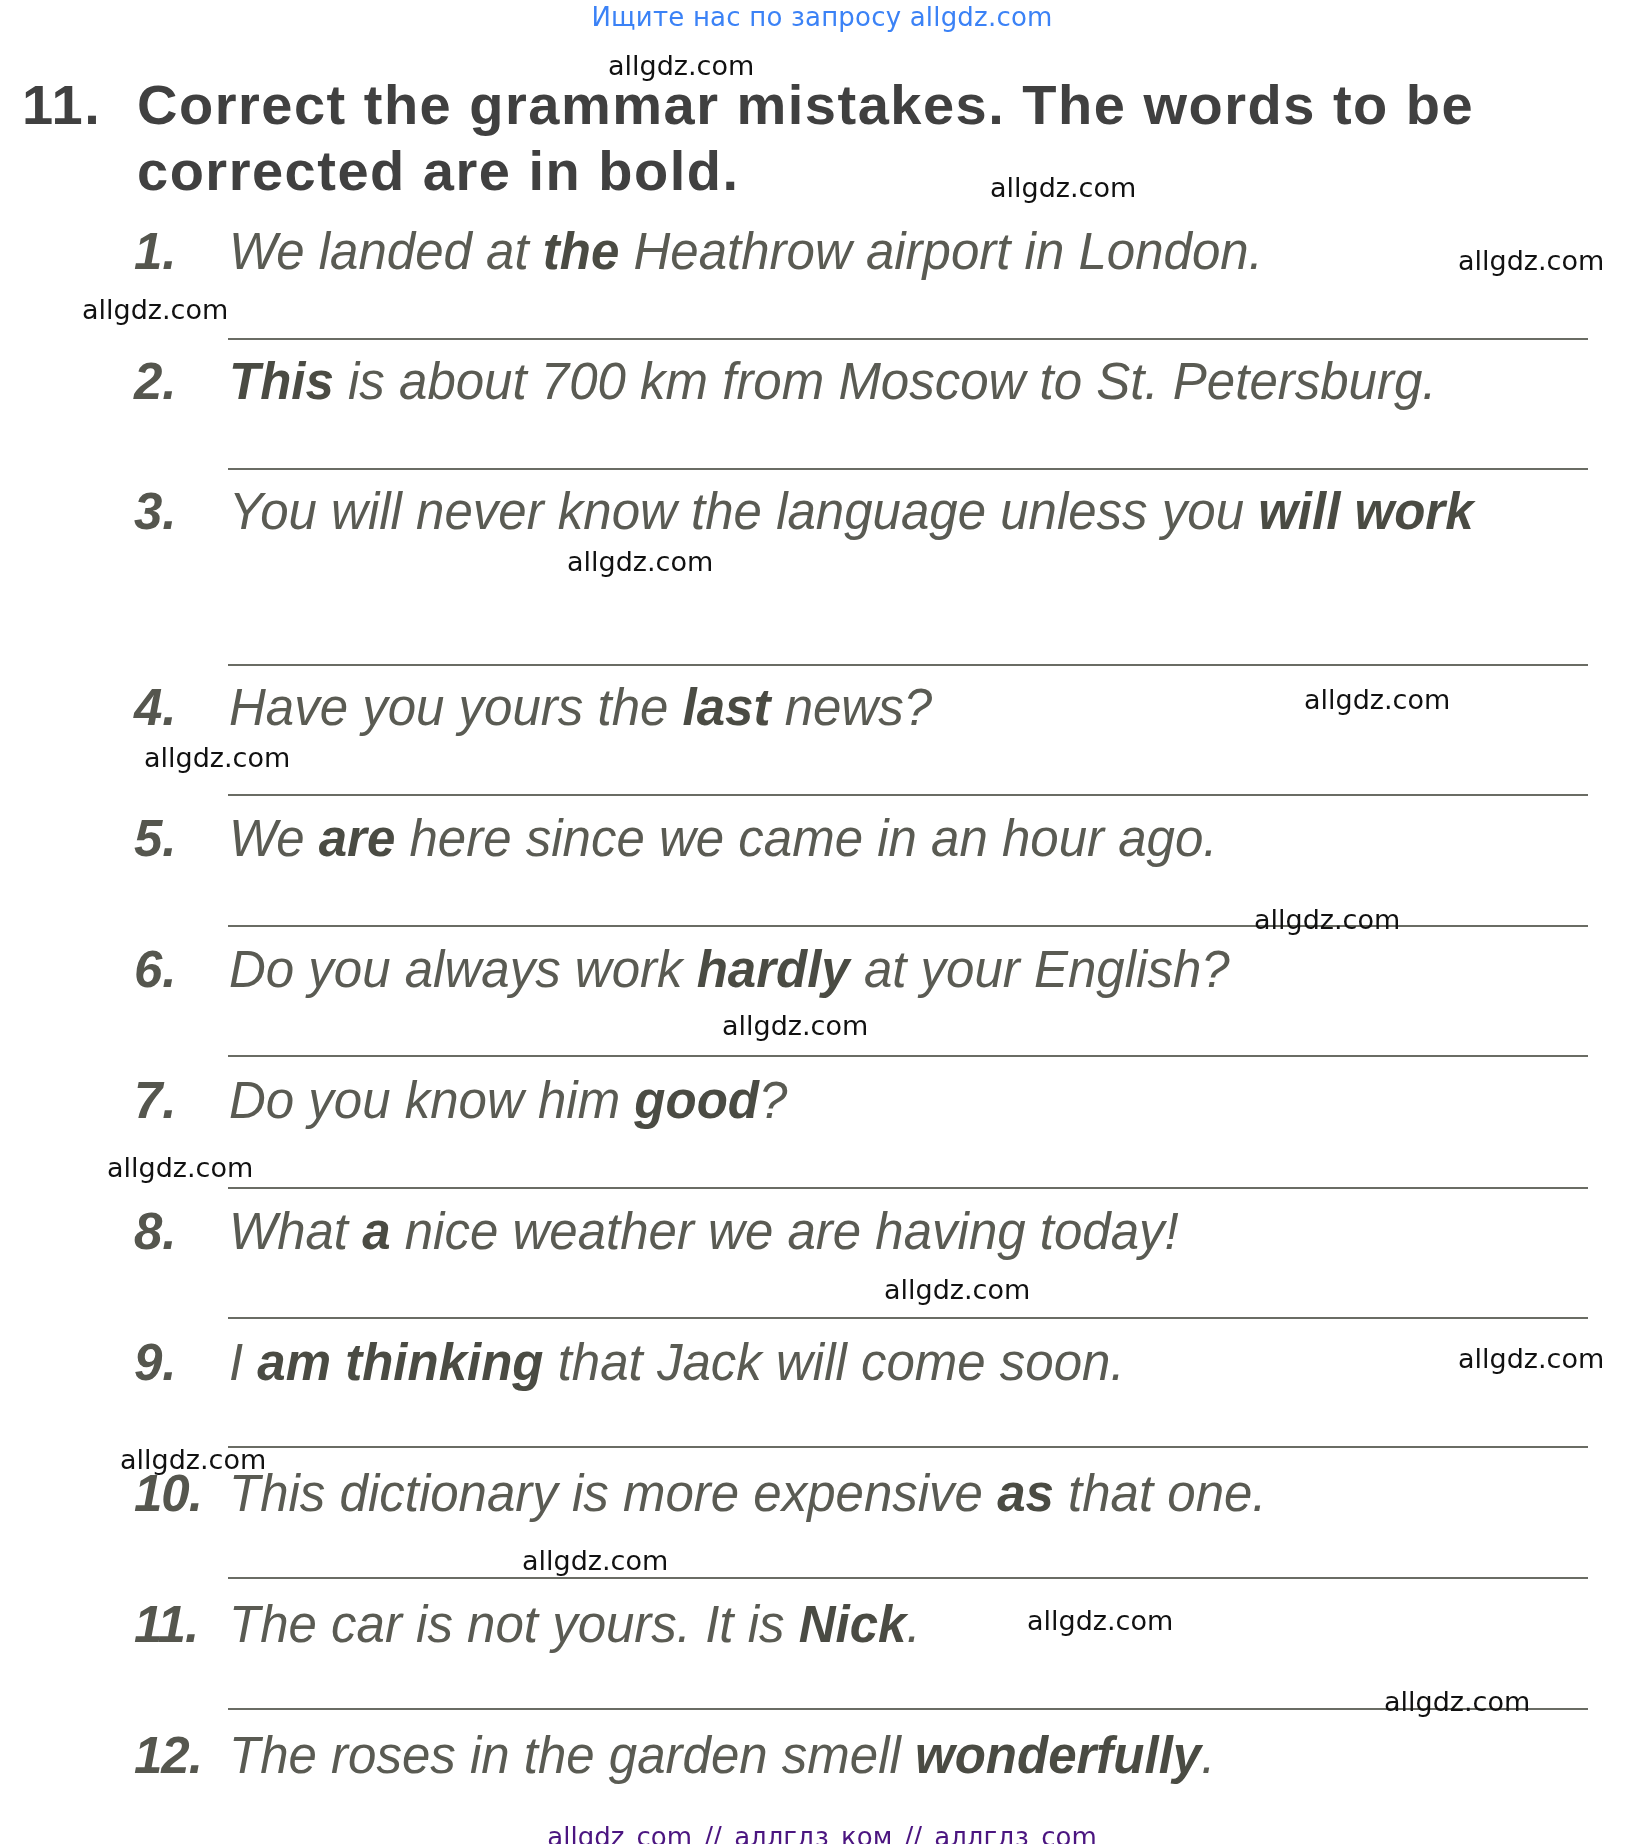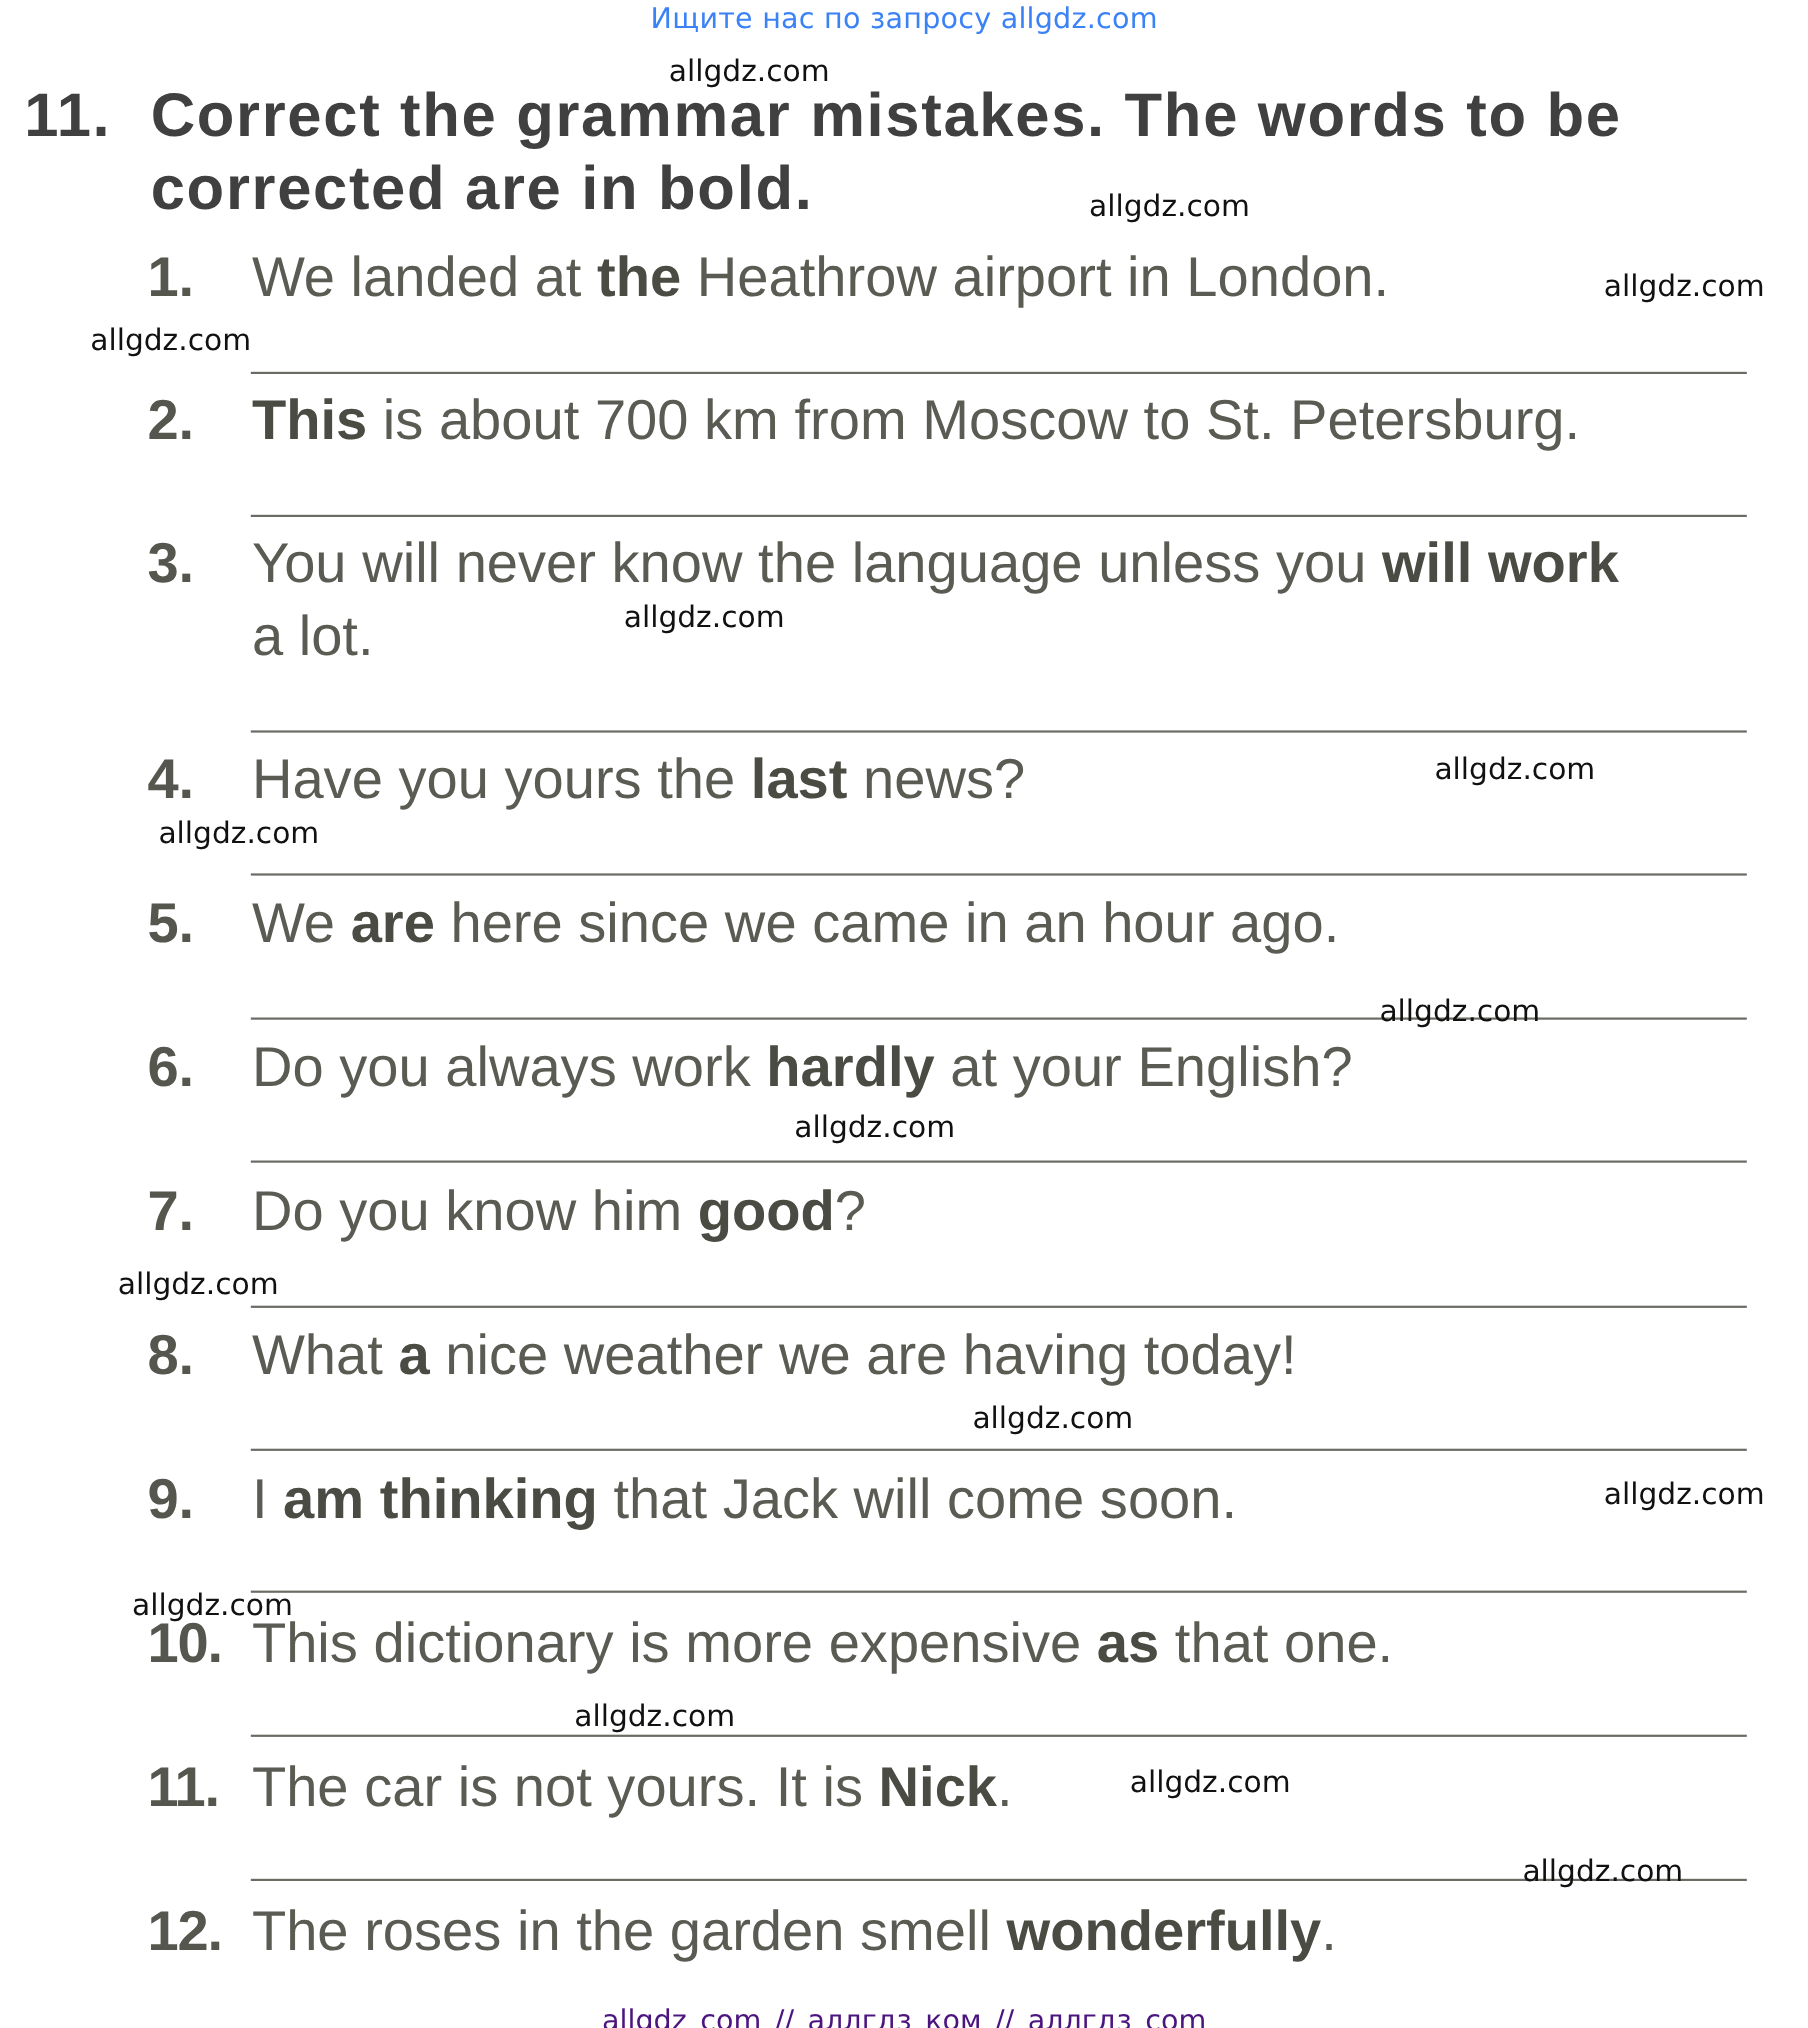--- a/index.html
+++ b/index.html
@@ -53,20 +53,21 @@
     display: block;
     padding-left: 115px;
   }
   .item {
     position: absolute;
     left: 134px;
     font-size: 51px;
     line-height: 66px;
     color: #5a5b53;
     white-space: nowrap;
+    font-style: italic;
   }
   .item .num {
     display: inline-block;
     width: 95px;
     font-weight: bold;
     color: #55564e;
   }
   .item .num.wide {
     width: 95px;
     letter-spacing: -1px;
@@ -113,21 +114,20 @@
 </div>
 <div class="answer-line" style="top:338px"></div>
 
 <div class="item" style="top:349px">
   <span class="num">2.</span><b>This</b><span> is about 700 km from Moscow to St. Petersburg.</span>
 </div>
 <div class="answer-line" style="top:468px"></div>
 
 <div class="item" style="top:479px">
   <span class="num">3.</span><span>You will never know the language unless you </span><b>will work</b>
-  <span class="cont">a lot.</span>
 </div>
 <div class="answer-line" style="top:664px"></div>
 
 <div class="item" style="top:675px">
   <span class="num">4.</span><span>Have you yours the </span><b>last</b><span> news?</span>
 </div>
 <div class="answer-line" style="top:794px"></div>
 
 <div class="item" style="top:806px">
   <span class="num">5.</span><span>We </span><b>are</b><span> here since we came in an hour ago.</span>

